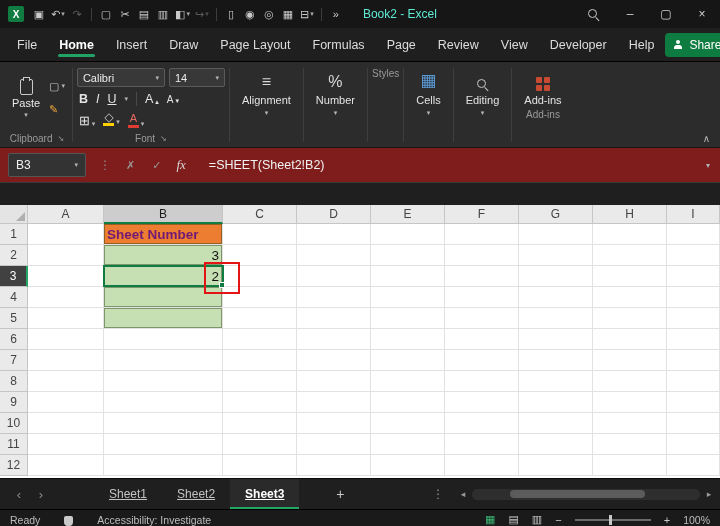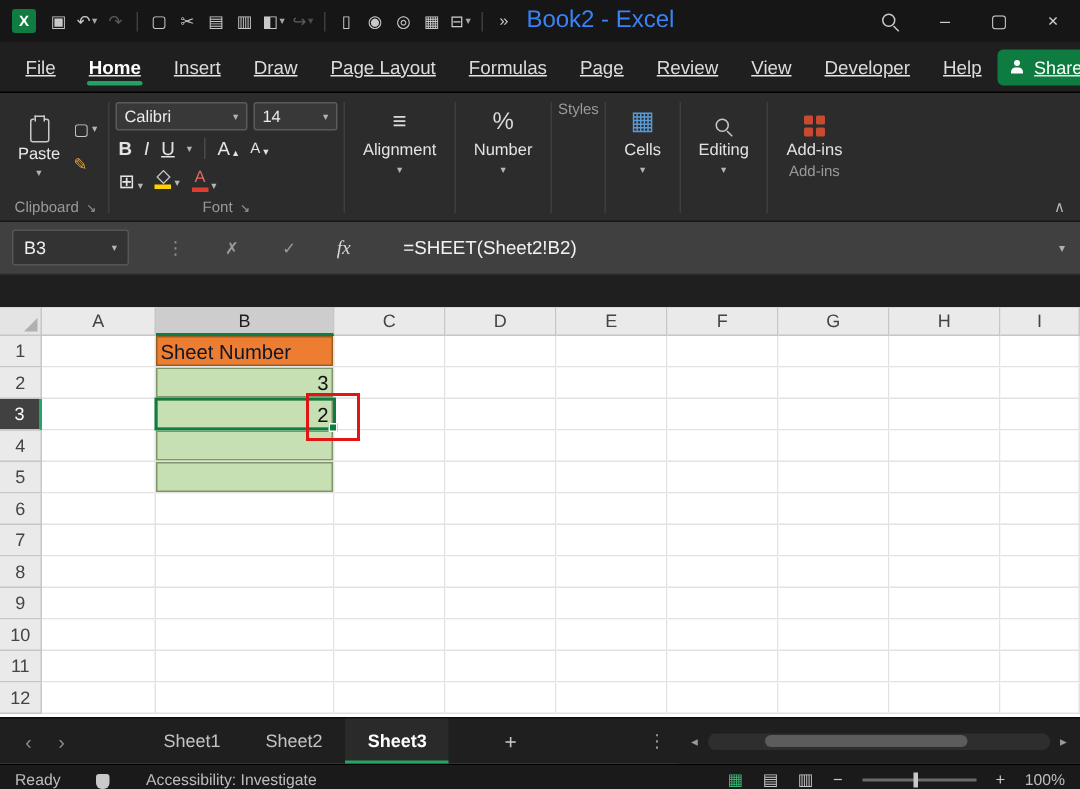--- a/index.html
+++ b/index.html
@@ -11,32 +11,32 @@
   
   .titlebar { height:28px; background:#161616; display:flex; align-items:center; padding-left:8px; gap:2px; flex:0 0 auto; }
   .excel-logo { width:16px; height:16px; background:#107C41; border-radius:2px; color:#fff; font-size:10px; font-weight:bold;
                 display:flex; align-items:center; justify-content:center; margin-right:4px; }
   .qa-wrap { display:flex; align-items:center; gap:1px; }
   .qa-btn { min-width:18px; height:22px; padding:0 2px; display:flex; align-items:center; justify-content:center; gap:1px;
             color:#c9c9c9; font-size:11px; border-radius:3px; }
   .qa-btn.dim { opacity:.38; }
   .qa-chev { font-size:7px; color:#a8a8a8; }
   .qa-sep { width:1px; height:13px; background:#3d3d3d; margin:0 4px; }
-  .win-title { margin:0 10px 0 4px; color:#3b82f6; font-size:16px; white-space:nowrap; }
+  .win-title { margin:0 10px 0 16px; color:#5eead4; font-size:12px; white-space:nowrap; }
   .tb-spacer { flex:1; }
   .tb-search { width:34px; height:28px; display:flex; align-items:center; justify-content:center; }
   .win-controls { display:flex; height:28px; }
   .win-btn { width:36px; height:28px; display:flex; align-items:center; justify-content:center; color:#cfcfcf; font-size:12px; }
   .mag { position:relative; width:13px; height:13px; display:inline-block; }
   .mag::before { content:""; position:absolute; left:1px; top:1px; width:7px; height:7px; border:1.4px solid #c9c9c9; border-radius:50%; }
   .mag::after { content:""; position:absolute; left:9px; top:9px; width:5px; height:1.4px; background:#c9c9c9;
                 transform:rotate(45deg); transform-origin:0 0; }
 
   
-  .menubar { height:34px; background:#1f1f1f; display:flex; align-items:center; padding:0 14px 0 6px; flex:0 0 auto; border-bottom:1px solid #000;text-decoration:underline; }
+  .menubar { height:34px; background:#1f1f1f; display:flex; align-items:center; padding:0 14px 0 6px; flex:0 0 auto; border-bottom:1px solid #000; }
   .menu-item { padding:0 11px; font-size:12.5px; color:#dcdcdc; height:100%; display:flex; align-items:center; position:relative; white-space:nowrap; }
   .menu-item.active { color:#fff; font-weight:700; }
   .menu-item.active::after { content:""; position:absolute; left:10px; right:10px; bottom:4px; height:3px; border-radius:2px; background:#21A366; }
   .share-btn { margin-left:auto; background:#0E7B41; color:#fff; height:24px; border-radius:4px; display:flex; align-items:center;
                font-size:12px; padding:0 4px 0 8px; gap:6px; }
   .person { position:relative; width:10px; height:10px; }
   .person::before { content:""; position:absolute; left:3px; top:0; width:4px; height:4px; border-radius:50%; background:#fff; }
   .person::after { content:""; position:absolute; left:1px; top:5px; width:8px; height:4px; border-radius:3px 3px 0 0; background:#fff; }
 
   
@@ -80,21 +80,21 @@
   .ftico { width:13px; height:13px; border:1px solid #9a9a9a; display:flex; flex-direction:column; }
   .ftico::before { content:""; height:4px; background:#5b9bd5; }
   .csico { width:13px; height:13px; border-radius:2px;
            background:conic-gradient(#ffd966 0 25%, #a9d08e 0 50%, #9dc3e6 0 75%, #f4b183 0); }
   .cells-glyph { color:#5b9bd5; font-size:17px; }
   .addinsico { width:14px; height:14px; display:grid; grid-template-columns:1fr 1fr; gap:1.5px; }
   .addinsico span { background:#C84B31; border-radius:1px; }
   .ribbon-collapse { position:absolute; right:10px; bottom:3px; color:#b5b5b5; font-size:10px; }
 
   
-  .formulabar { height:34px; background:#404040; display:flex; align-items:center; padding:4px 8px; gap:25px; flex:0 0 auto; }
+  .formulabar { height:34px; background:#7f1d1d; display:flex; align-items:center; padding:4px 8px; gap:13px; flex:0 0 auto; }
   .namebox { width:78px; height:24px; background:#333; border:1px solid #555; border-radius:2px; display:flex;
              align-items:center; padding:0 7px; font-size:12px; color:#f0f0f0; gap:4px; }
   .namebox .chev { margin-left:auto; }
   .fb-dots { color:#8f8f8f; font-size:12px; }
   .fb-ico { color:#9a9a9a; font-size:11px; padding:0 2px; }
   .fb-fx { font-style:italic; font-family:"Liberation Serif",serif; color:#d8d8d8; font-size:13px; }
   .fb-input { flex:1; color:#f2f2f2; font-size:12.5px; padding-left:10px; white-space:nowrap; }
   .fb-expand { color:#b0b0b0; font-size:8px; padding-right:2px; }
   .gapstrip { height:23px; background:#1f1f1f; flex:0 0 auto; border-top:1px solid #383838; }
 
@@ -118,21 +118,21 @@
   .fill-handle { position:absolute; left:219px; top:77px; width:6px; height:6px; background:#107C41;
                  border:1px solid #fff; z-index:6; }
   .red-annotation { position:absolute; left:204px; top:57px; width:36px; height:32px; border:2.5px solid #E21414;
                     z-index:8; background:transparent; pointer-events:none; }
 
   
   .tabbar { height:31px; background:#1f1f1f; display:flex; align-items:center; flex:0 0 auto; padding-left:8px;
             position:relative; font-size:12px; border-top:1px solid #0c0c0c; }
   .tab-nav { color:#8b8b8b; font-size:13px; width:22px; text-align:center; }
   .tab-list { display:flex; height:100%; margin-left:42px; }
-  .tab { padding:0 15px; display:flex; align-items:center; color:#c3c3c3; height:100%; position:relative; }
+  .tab { padding:0 15px; display:flex; align-items:center; color:#c3c3c3; height:100%; position:relative;text-decoration:underline; }
   .tab.active { color:#fff; font-weight:700; background:#2a2a2a; }
   .tab.active::after { content:""; position:absolute; left:0; right:0; bottom:0; height:2.5px; background:#24A765; }
   .add-tab { margin-left:30px; color:#c9c9c9; font-size:14px; width:22px; text-align:center; }
   .tab-dots { position:absolute; left:432px; color:#9a9a9a; font-size:12px; }
   .h-scroll { position:absolute; right:0; left:452px; top:0; bottom:0; display:flex; align-items:center;
               background:#1f1f1f; padding:0 5px; gap:3px; }
   .h-arrow { color:#9a9a9a; font-size:9px; width:12px; text-align:center; }
   .h-track { flex:1; height:11px; background:#2e2e2e; border-radius:5px; position:relative; }
   .h-thumb { position:absolute; left:38px; width:135px; top:1.5px; height:8px; background:#5c5c5c; border-radius:4px; }
 
@@ -393,21 +393,21 @@
       <div class="gh colh selc">B</div>
       <div class="gh colh">C</div>
       <div class="gh colh">D</div>
       <div class="gh colh">E</div>
       <div class="gh colh">F</div>
       <div class="gh colh">G</div>
       <div class="gh colh">H</div>
       <div class="gh colh">I</div>
       <div class="gh rowh">1</div>
       <div class="cell"></div>
-      <div class="cell rngb" style="background: rgb(237, 125, 49); color: #0f172a; font-weight: 400; justify-content: flex-start;">Sheet Number</div>
+      <div class="cell rngb" style="background: rgb(237, 125, 49); color: #701a75; font-weight: 700; justify-content: flex-start;">Sheet Number</div>
       <div class="cell"></div>
       <div class="cell"></div>
       <div class="cell"></div>
       <div class="cell"></div>
       <div class="cell"></div>
       <div class="cell"></div>
       <div class="cell"></div>
       <div class="gh rowh">2</div>
       <div class="cell"></div>
       <div class="cell rngb" style="background: rgb(198, 224, 180); justify-content: flex-end;">3</div>

